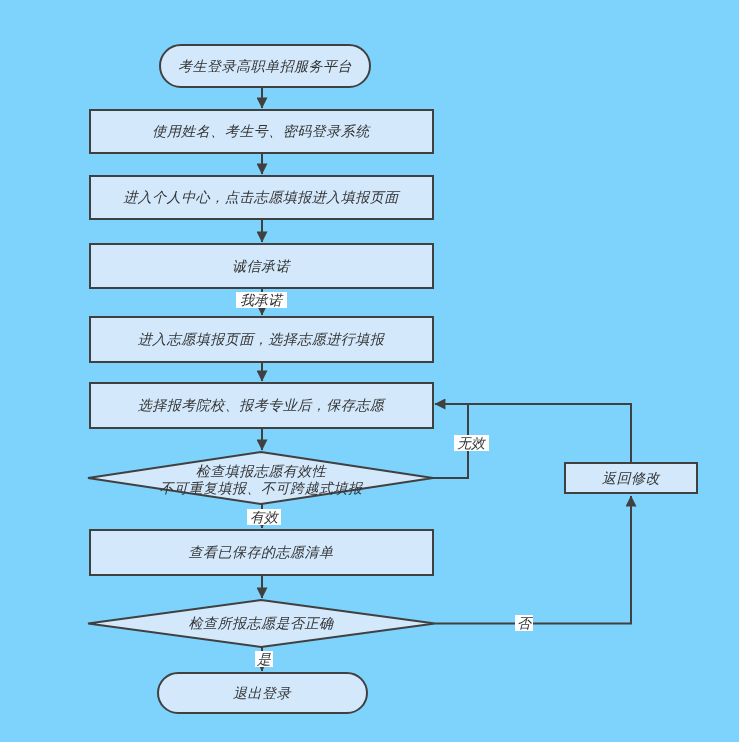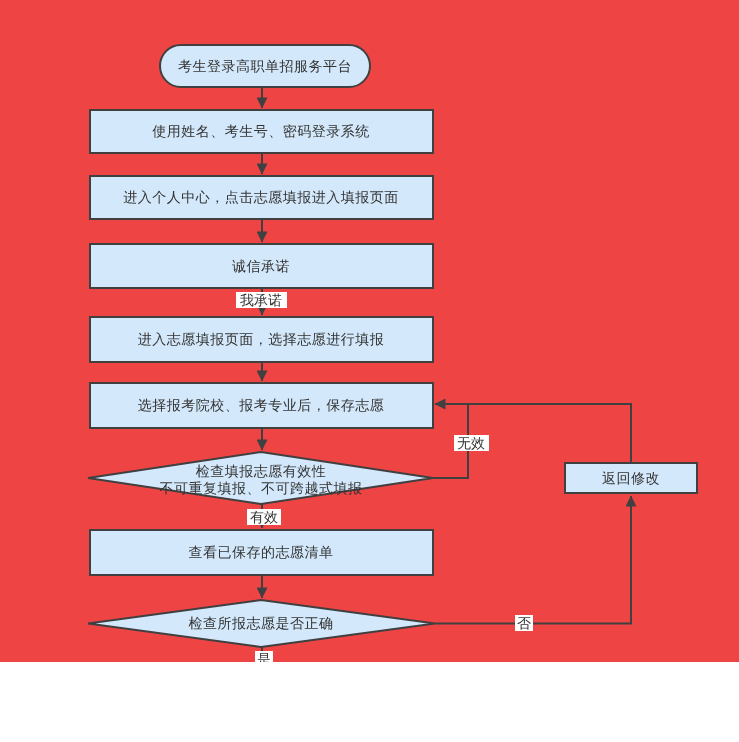--- a/index.html
+++ b/index.html
@@ -3,23 +3,24 @@
 <meta charset="utf-8">
 <style>
   html, body {
     margin: 0;
     padding: 0;
     background: #ffffff;
   }
   .page {
     position: relative;
     width: 739px;
-    height: 662px;
-    background: #ef4444;
+    height: 742px;
+    background: #7dd3fc;
     overflow: hidden;
+    font-style: italic;
   }
   .node {
     fill: #d3e8fb;
     stroke: #404040;
     stroke-width: 2;
   }
   .edge {
     stroke: #404040;
     stroke-width: 2;
     fill: none;

